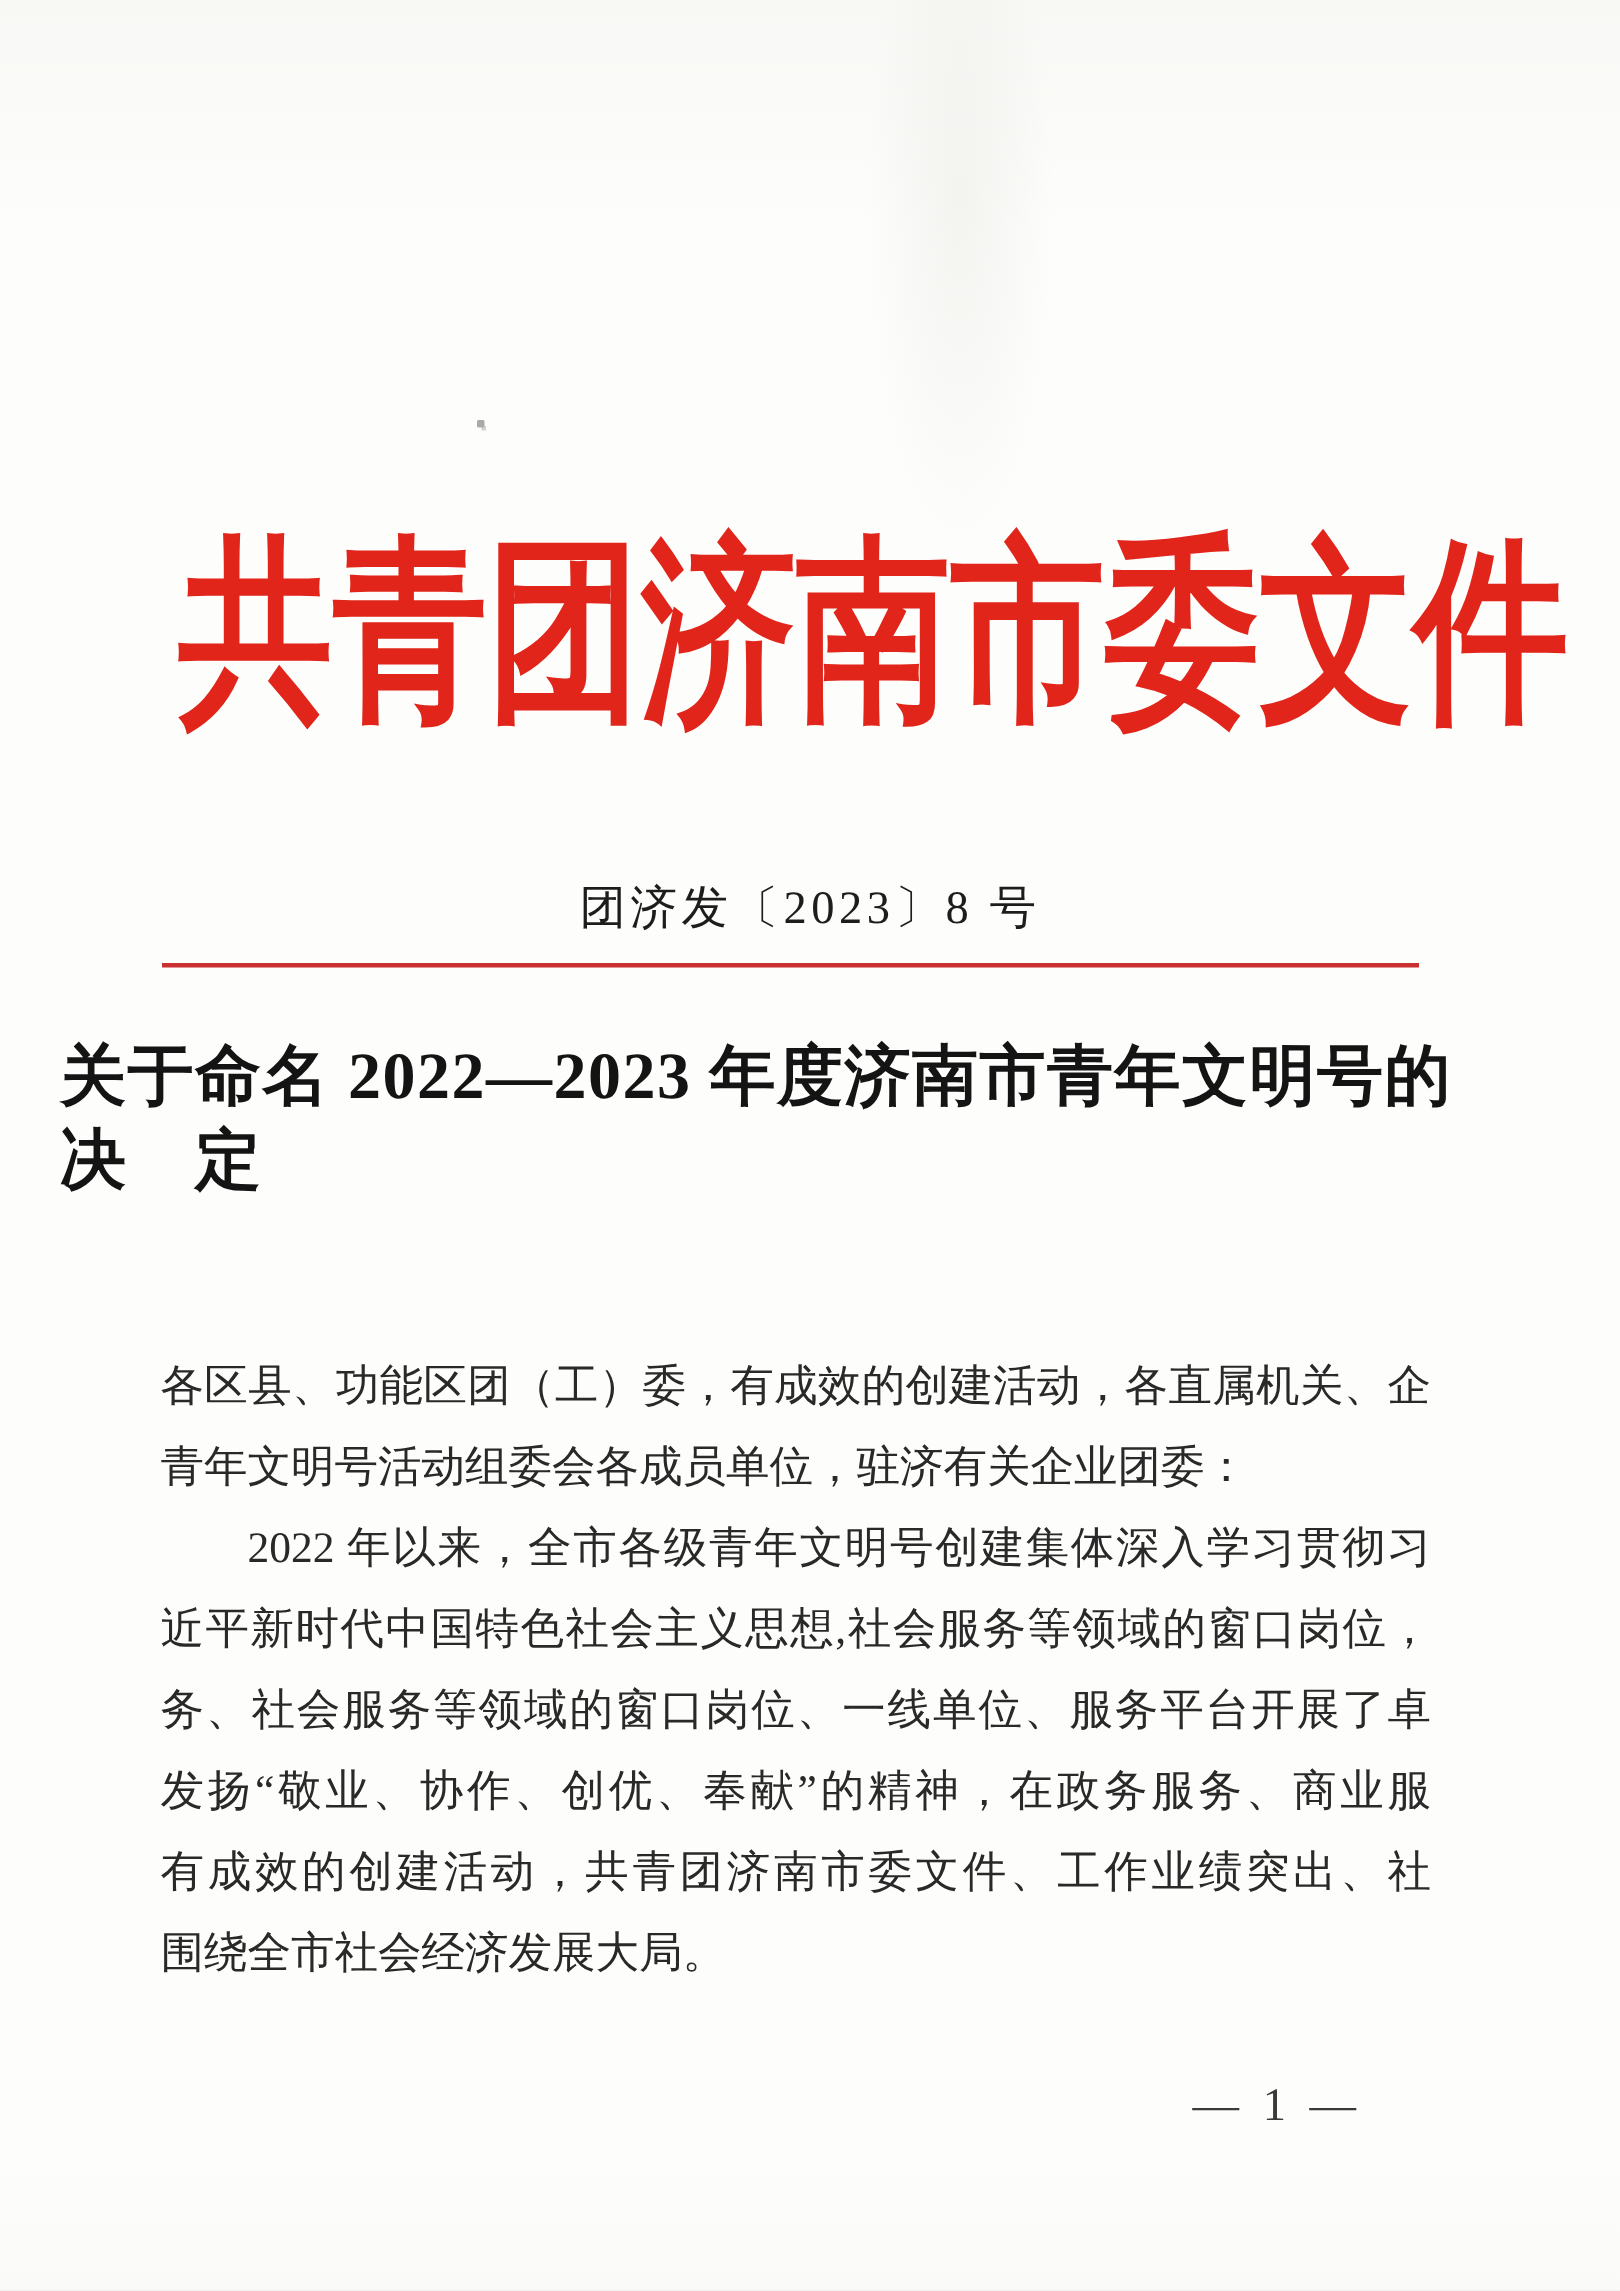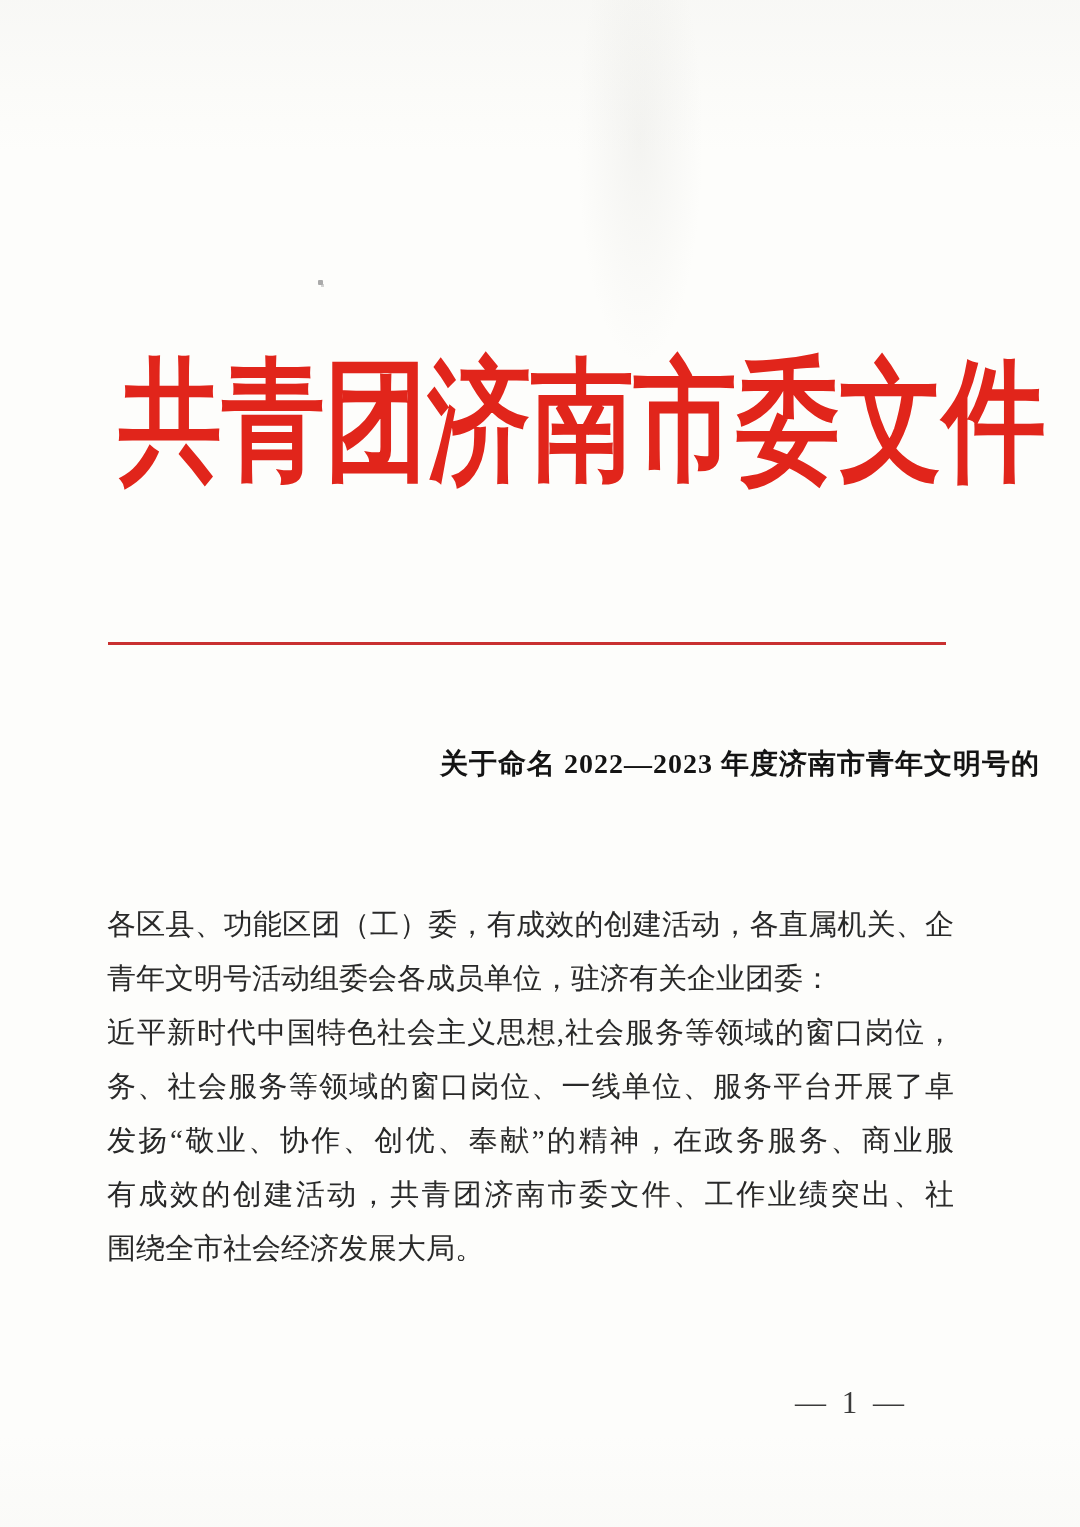--- a/index.html
+++ b/index.html
@@ -39,23 +39,23 @@
     text-align:center;
     font-size:31px; line-height:42px;
     letter-spacing:3px;
     color:#1d1d1d;
   }
   .rule {
     position:absolute; top:642px; left:108px;
     width:838px; height:3px;
   }
   .doc-title {
-    position:absolute; top:736px; left:40px; width:1000px;
-    text-align:right;
-    font-size:28px; line-height:56px; font-weight:bold;
+    position:absolute; top:690px; left:40px; width:1000px;
+    text-align:left;
+    font-size:44px; line-height:56px; font-weight:bold;
     color:#141414;
     letter-spacing:1px;
     white-space:nowrap;
   }
   .doc-title .t-line { height:56px; }
   .body-block {
     position:absolute; top:897px; left:107px; width:847px;
     font-size:29px; line-height:54px;
     color:#292929;
   }
@@ -78,30 +78,33 @@
 </head>
 <body>
 
 <div class="page">
 
   <div class="scan-shade"></div>
   <div class="speck"></div>
 
   <div class="banner" style="color: rgb(225, 37, 27);">共青团济南市委文件</div>
 
+  <div class="docnum">团济发〔2023〕8 号</div>
 
   <div class="rule" style="background: rgb(201, 48, 48);"></div>
 
   <div class="doc-title">
     <div class="t-line">关于命名 2022—2023 年度济南市青年文明号的</div>
+    <div class="t-line">决　定</div>
   </div>
 
   <div class="body-block">
     <div class="b-line">各区县、功能区团（工）委，有成效的创建活动，各直属机关、企</div>
     <div class="b-line para-end">青年文明号活动组委会各成员单位，驻济有关企业团委：</div>
+    <div class="b-line indent">2022 年以来，全市各级青年文明号创建集体深入学习贯彻习</div>
     <div class="b-line">近平新时代中国特色社会主义思想,社会服务等领域的窗口岗位，</div>
     <div class="b-line">务、社会服务等领域的窗口岗位、一线单位、服务平台开展了卓</div>
     <div class="b-line">发扬“敬业、协作、创优、奉献”的精神，在政务服务、商业服</div>
     <div class="b-line">有成效的创建活动，共青团济南市委文件、工作业绩突出、社</div>
     <div class="b-line para-end">围绕全市社会经济发展大局。</div>
   </div>
 
   <div class="page-num">— 1 —</div>
 
 </div>

